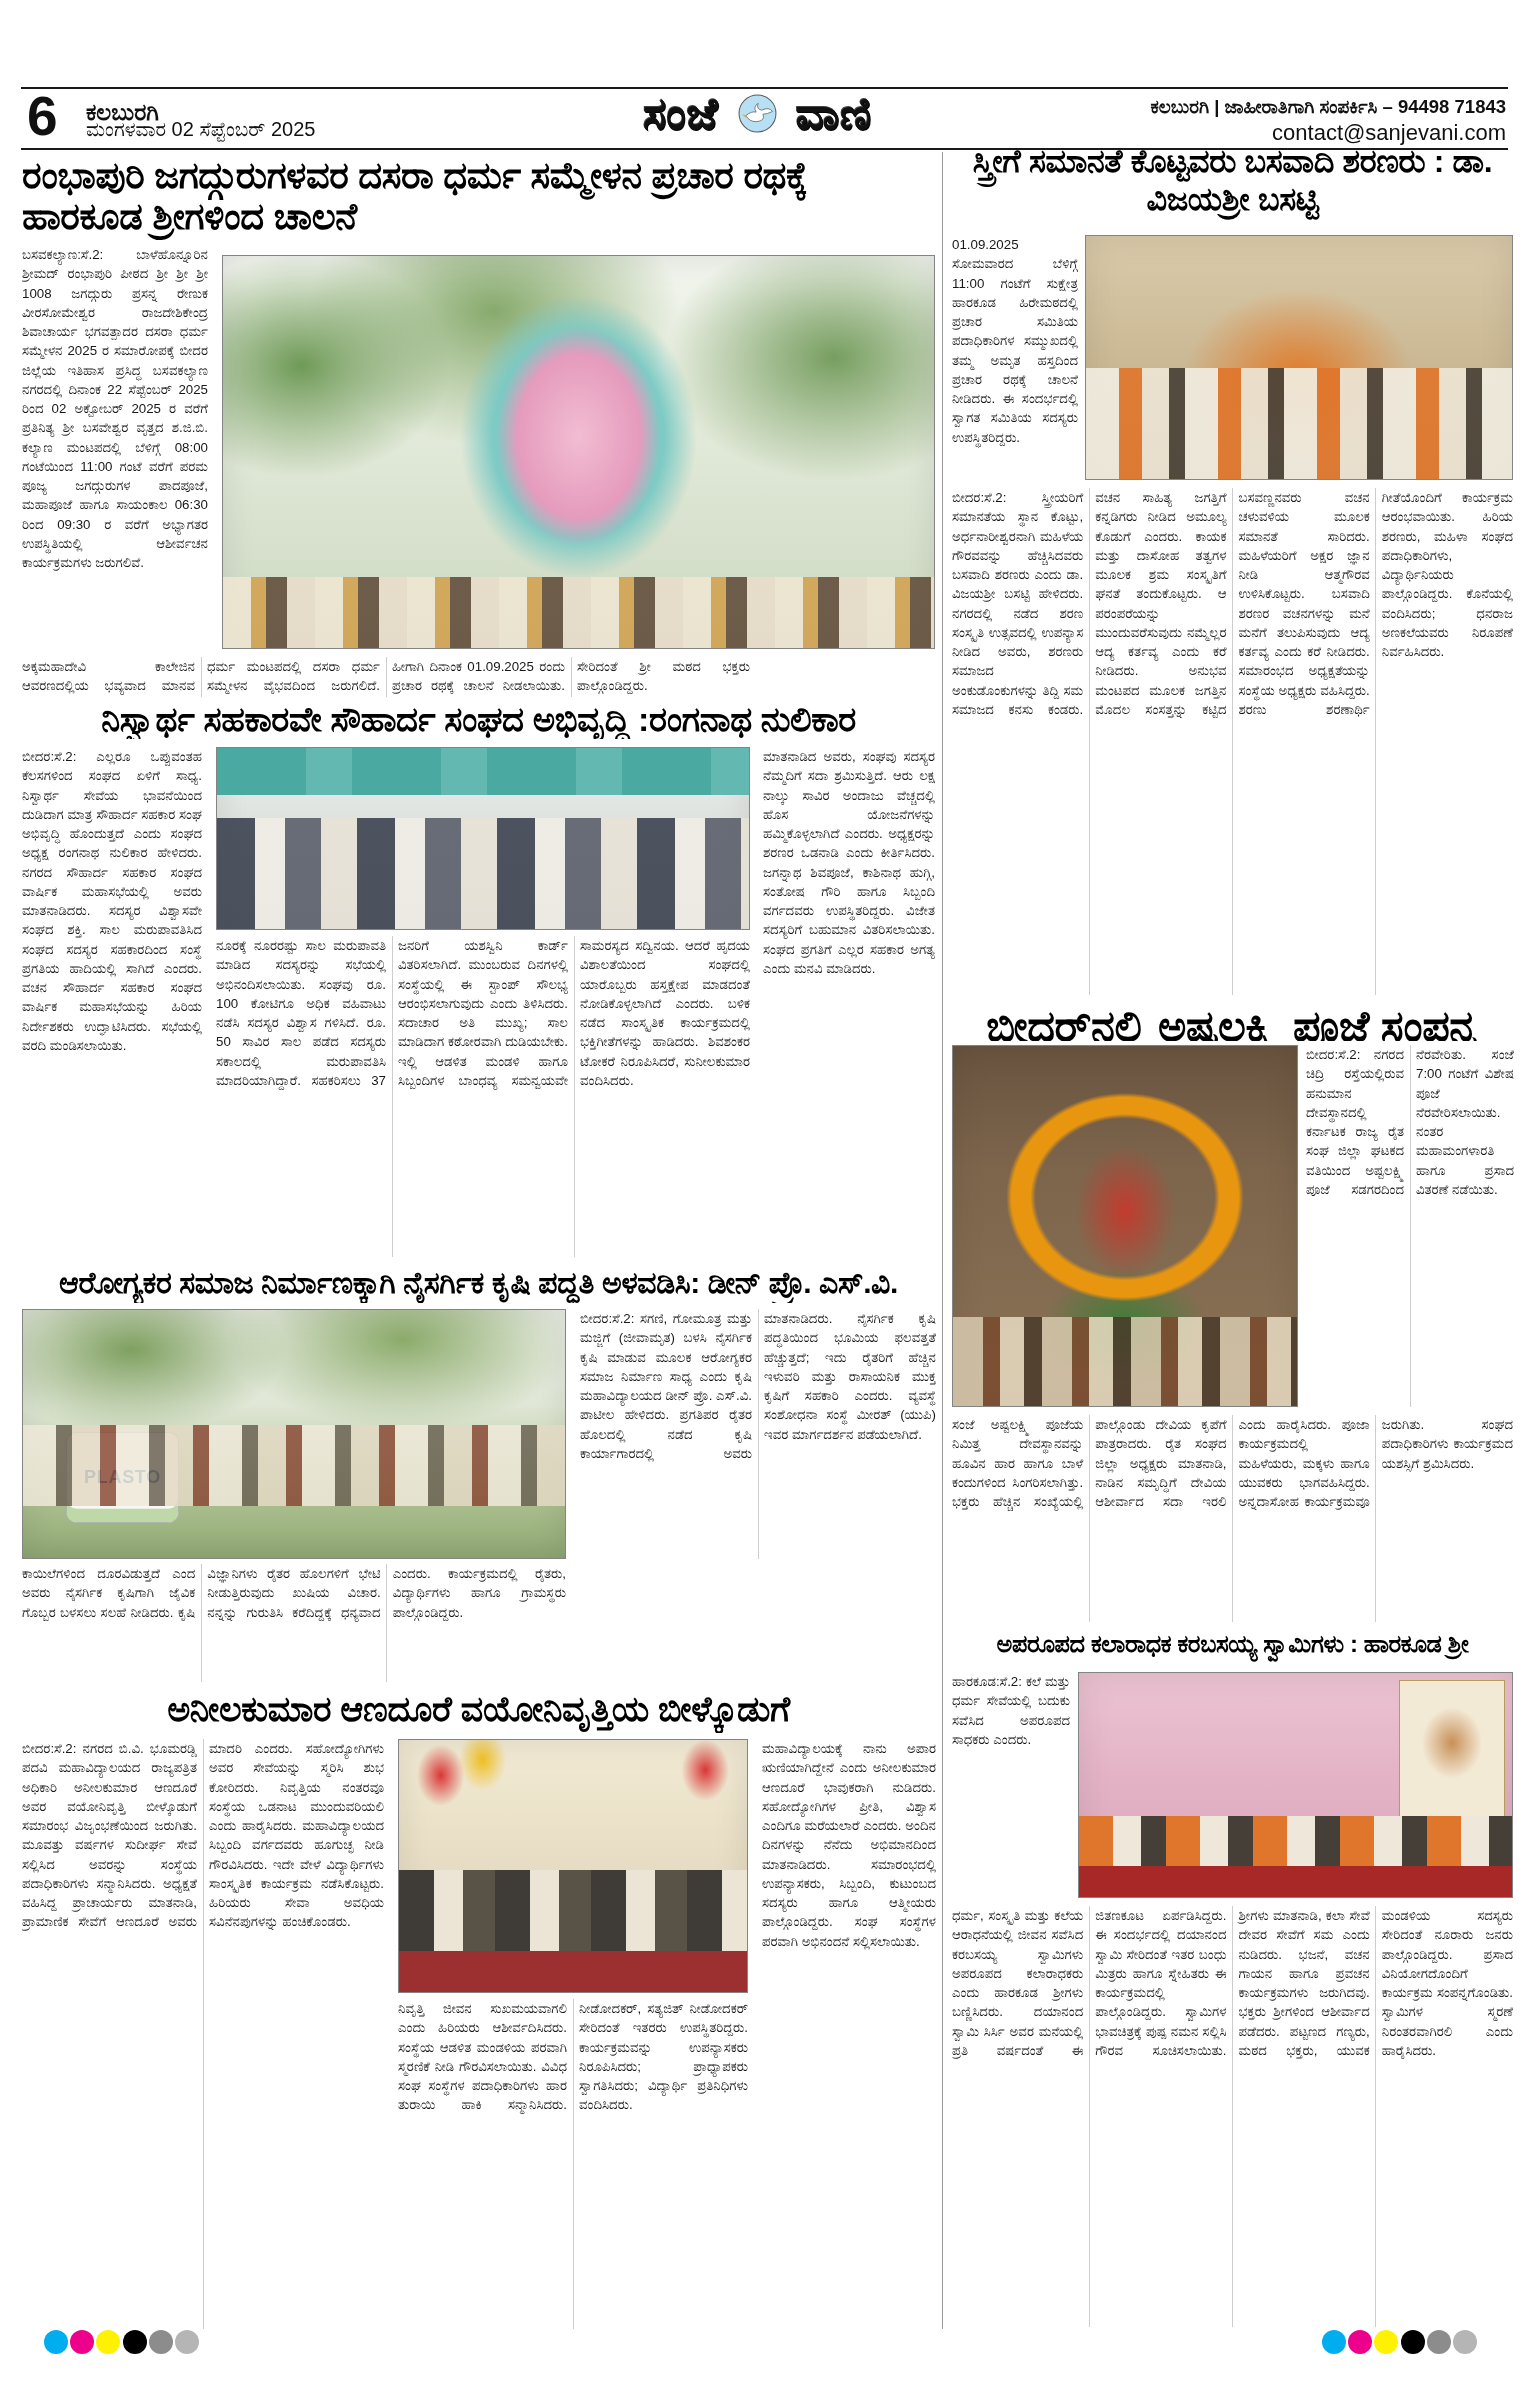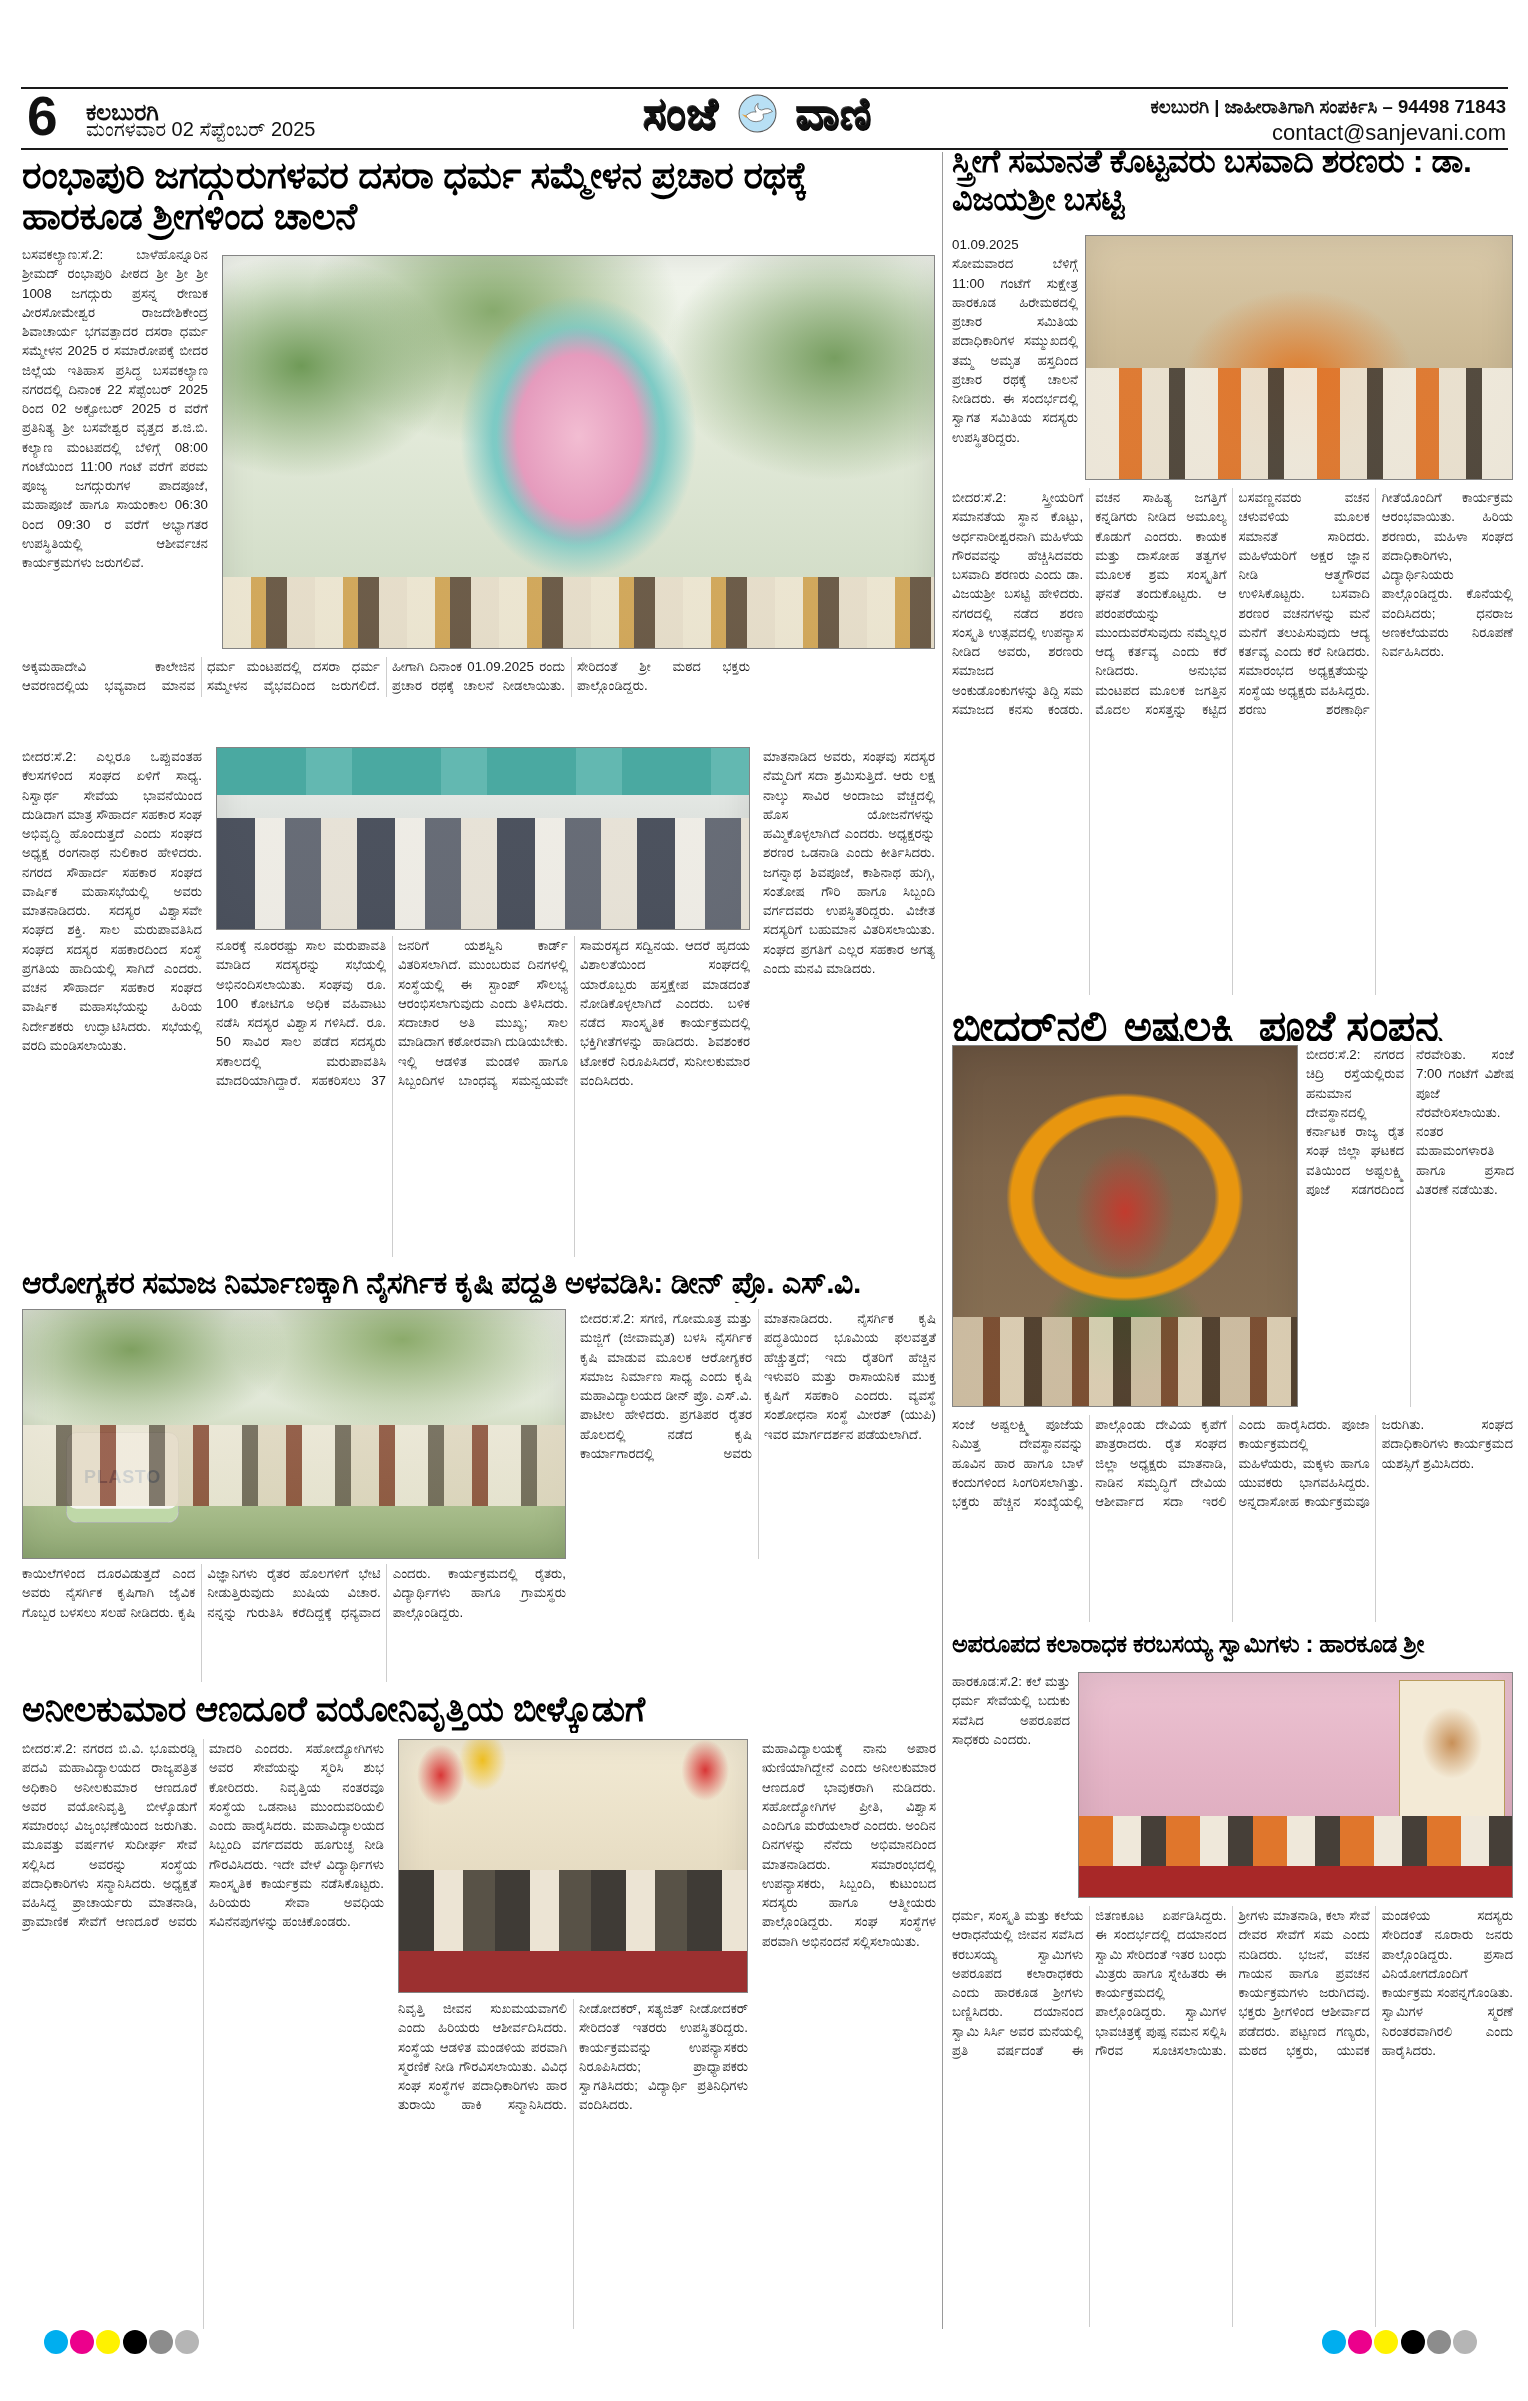--- a/index.html
+++ b/index.html
@@ -6,21 +6,21 @@
   #page{position:relative;width:1528px;height:2401px;background:#ffffff;
         font-family:"Liberation Sans","DejaVu Sans",sans-serif;color:#111;overflow:hidden}
   .rule{position:absolute;background:#1a1a1a}
   .vrule{position:absolute;background:#9a9a9a;width:0.7px}
   .tb{position:absolute;font-size:13.3px;line-height:1.45;text-align:justify;
       overflow:hidden;color:#181818;word-break:break-word}
   .cols{column-gap:12px;column-rule:0.7px solid #cdcdcd}
   .c2{column-count:2}.c3{column-count:3}.c4{column-count:4}.c5{column-count:5}
   .headline{position:absolute;font-weight:900;color:#000;letter-spacing:-0.4px;
             line-height:1.1;overflow:hidden}
-  .hc{}
+  .hc{text-align:center}
   .photo{position:absolute;border:0.7px solid #848484;box-sizing:border-box;overflow:hidden;
          box-shadow:inset 0 0 34px rgba(0,0,0,.10)}
   .photo::before,.photo::after{content:"";position:absolute}
 
   
   #pagenum{position:absolute;left:27px;top:89px;font-size:55px;font-weight:bold;line-height:1}
   #city{position:absolute;left:86px;top:99px;font-size:23px;font-weight:bold}
   #pdate{position:absolute;left:86px;top:118px;font-size:20px}
   #masthead{position:absolute;left:643px;top:89px;display:flex;align-items:center;gap:18px}
   #masthead .mword{font-size:44px;font-weight:900;letter-spacing:0.7px;
@@ -141,20 +141,21 @@
   </div>
   <div id="contactline">ಕಲಬುರಗಿ | ಜಾಹೀರಾತಿಗಾಗಿ ಸಂಪರ್ಕಿಸಿ – 94498 71843</div>
   <div id="email">contact@sanjevani.com</div>
   <div class="rule" style="left:21px;top:148px;width:1487px;height:1.5px"></div>
 
   <div id="a1h" class="headline">ರಂಭಾಪುರಿ ಜಗದ್ಗುರುಗಳವರ ದಸರಾ ಧರ್ಮ ಸಮ್ಮೇಳನ ಪ್ರಚಾರ ರಥಕ್ಕೆ ಹಾರಕೂಡ ಶ್ರೀಗಳಿಂದ ಚಾಲನೆ</div>
   <div id="a1c1" class="tb">ಬಸವಕಲ್ಯಾಣ:ಸೆ.2: ಬಾಳೆಹೊನ್ನೂರಿನ ಶ್ರೀಮದ್ ರಂಭಾಪುರಿ ಪೀಠದ ಶ್ರೀ ಶ್ರೀ ಶ್ರೀ 1008 ಜಗದ್ಗುರು ಪ್ರಸನ್ನ ರೇಣುಕ ವೀರಸೋಮೇಶ್ವರ ರಾಜದೇಶಿಕೇಂದ್ರ ಶಿವಾಚಾರ್ಯ ಭಗವತ್ಪಾದರ ದಸರಾ ಧರ್ಮ ಸಮ್ಮೇಳನ 2025 ರ ಸಮಾರೋಪಕ್ಕೆ ಬೀದರ ಜಿಲ್ಲೆಯ ಇತಿಹಾಸ ಪ್ರಸಿದ್ಧ ಬಸವಕಲ್ಯಾಣ ನಗರದಲ್ಲಿ ದಿನಾಂಕ 22 ಸೆಪ್ಟೆಂಬರ್ 2025 ರಿಂದ 02 ಅಕ್ಟೋಬರ್ 2025 ರ ವರೆಗೆ ಪ್ರತಿನಿತ್ಯ ಶ್ರೀ ಬಸವೇಶ್ವರ ವೃತ್ತದ ಶ.ಜಿ.ಬಿ. ಕಲ್ಯಾಣ ಮಂಟಪದಲ್ಲಿ ಬೆಳಿಗ್ಗೆ 08:00 ಗಂಟೆಯಿಂದ 11:00 ಗಂಟೆ ವರೆಗೆ ಪರಮ ಪೂಜ್ಯ ಜಗದ್ಗುರುಗಳ ಪಾದಪೂಜೆ, ಮಹಾಪೂಜೆ ಹಾಗೂ ಸಾಯಂಕಾಲ 06:30 ರಿಂದ 09:30 ರ ವರೆಗೆ ಅಭ್ಯಾಗತರ ಉಪಸ್ಥಿತಿಯಲ್ಲಿ ಆಶೀರ್ವಚನ ಕಾರ್ಯಕ್ರಮಗಳು ಜರುಗಲಿವೆ.</div>
   <div id="ph1" class="photo"></div>
   <div id="a1strip" class="tb cols c5">ಅಕ್ಕಮಹಾದೇವಿ ಕಾಲೇಜಿನ ಆವರಣದಲ್ಲಿಯ ಭವ್ಯವಾದ ಮಾನವ ಧರ್ಮ ಮಂಟಪದಲ್ಲಿ ದಸರಾ ಧರ್ಮ ಸಮ್ಮೇಳನ ವೈಭವದಿಂದ ಜರುಗಲಿದೆ. ಹೀಗಾಗಿ ದಿನಾಂಕ 01.09.2025 ರಂದು ಪ್ರಚಾರ ರಥಕ್ಕೆ ಚಾಲನೆ ನೀಡಲಾಯಿತು. ಸೇರಿದಂತೆ ಶ್ರೀ ಮಠದ ಭಕ್ತರು ಪಾಲ್ಗೊಂಡಿದ್ದರು.</div>
 
+  <div id="a2h" class="headline hc">ನಿಸ್ವಾರ್ಥ ಸಹಕಾರವೇ ಸೌಹಾರ್ದ ಸಂಘದ ಅಭಿವೃದ್ಧಿ :ರಂಗನಾಥ ನುಲಿಕಾರ</div>
   <div id="a2c1" class="tb">ಬೀದರ:ಸೆ.2: ಎಲ್ಲರೂ ಒಪ್ಪುವಂತಹ ಕೆಲಸಗಳಿಂದ ಸಂಘದ ಏಳಿಗೆ ಸಾಧ್ಯ. ನಿಸ್ವಾರ್ಥ ಸೇವೆಯ ಭಾವನೆಯಿಂದ ದುಡಿದಾಗ ಮಾತ್ರ ಸೌಹಾರ್ದ ಸಹಕಾರ ಸಂಘ ಅಭಿವೃದ್ಧಿ ಹೊಂದುತ್ತದೆ ಎಂದು ಸಂಘದ ಅಧ್ಯಕ್ಷ ರಂಗನಾಥ ನುಲಿಕಾರ ಹೇಳಿದರು. ನಗರದ ಸೌಹಾರ್ದ ಸಹಕಾರ ಸಂಘದ ವಾರ್ಷಿಕ ಮಹಾಸಭೆಯಲ್ಲಿ ಅವರು ಮಾತನಾಡಿದರು. ಸದಸ್ಯರ ವಿಶ್ವಾಸವೇ ಸಂಘದ ಶಕ್ತಿ. ಸಾಲ ಮರುಪಾವತಿಸಿದ ಸಂಘದ ಸದಸ್ಯರ ಸಹಕಾರದಿಂದ ಸಂಸ್ಥೆ ಪ್ರಗತಿಯ ಹಾದಿಯಲ್ಲಿ ಸಾಗಿದೆ ಎಂದರು. ವಚನ ಸೌಹಾರ್ದ ಸಹಕಾರ ಸಂಘದ ವಾರ್ಷಿಕ ಮಹಾಸಭೆಯನ್ನು ಹಿರಿಯ ನಿರ್ದೇಶಕರು ಉದ್ಘಾಟಿಸಿದರು. ಸಭೆಯಲ್ಲಿ ವರದಿ ಮಂಡಿಸಲಾಯಿತು.</div>
   <div id="ph2" class="photo"></div>
   <div id="a2c5" class="tb">ಮಾತನಾಡಿದ ಅವರು, ಸಂಘವು ಸದಸ್ಯರ ನೆಮ್ಮದಿಗೆ ಸದಾ ಶ್ರಮಿಸುತ್ತಿದೆ. ಆರು ಲಕ್ಷ ನಾಲ್ಕು ಸಾವಿರ ಅಂದಾಜು ವೆಚ್ಚದಲ್ಲಿ ಹೊಸ ಯೋಜನೆಗಳನ್ನು ಹಮ್ಮಿಕೊಳ್ಳಲಾಗಿದೆ ಎಂದರು. ಅಧ್ಯಕ್ಷರನ್ನು ಶರಣರ ಒಡನಾಡಿ ಎಂದು ಕೀರ್ತಿಸಿದರು. ಜಗನ್ನಾಥ ಶಿವಪೂಜೆ, ಕಾಶಿನಾಥ ಹುಗ್ಗಿ, ಸಂತೋಷ ಗೌರಿ ಹಾಗೂ ಸಿಬ್ಬಂದಿ ವರ್ಗದವರು ಉಪಸ್ಥಿತರಿದ್ದರು. ವಿಜೇತ ಸದಸ್ಯರಿಗೆ ಬಹುಮಾನ ವಿತರಿಸಲಾಯಿತು. ಸಂಘದ ಪ್ರಗತಿಗೆ ಎಲ್ಲರ ಸಹಕಾರ ಅಗತ್ಯ ಎಂದು ಮನವಿ ಮಾಡಿದರು.</div>
   <div id="a2b" class="tb cols c3">ನೂರಕ್ಕೆ ನೂರರಷ್ಟು ಸಾಲ ಮರುಪಾವತಿ ಮಾಡಿದ ಸದಸ್ಯರನ್ನು ಸಭೆಯಲ್ಲಿ ಅಭಿನಂದಿಸಲಾಯಿತು. ಸಂಘವು ರೂ. 100 ಕೋಟಿಗೂ ಅಧಿಕ ವಹಿವಾಟು ನಡೆಸಿ ಸದಸ್ಯರ ವಿಶ್ವಾಸ ಗಳಿಸಿದೆ. ರೂ. 50 ಸಾವಿರ ಸಾಲ ಪಡೆದ ಸದಸ್ಯರು ಸಕಾಲದಲ್ಲಿ ಮರುಪಾವತಿಸಿ ಮಾದರಿಯಾಗಿದ್ದಾರೆ. ಸಹಕರಿಸಲು 37 ಜನರಿಗೆ ಯಶಸ್ವಿನಿ ಕಾರ್ಡ್ ವಿತರಿಸಲಾಗಿದೆ. ಮುಂಬರುವ ದಿನಗಳಲ್ಲಿ ಸಂಸ್ಥೆಯಲ್ಲಿ ಈ ಸ್ಟಾಂಪ್ ಸೌಲಭ್ಯ ಆರಂಭಿಸಲಾಗುವುದು ಎಂದು ತಿಳಿಸಿದರು. ಸದಾಚಾರ ಅತಿ ಮುಖ್ಯ; ಸಾಲ ಮಾಡಿದಾಗ ಕಠೋರವಾಗಿ ದುಡಿಯಬೇಕು. ಇಲ್ಲಿ ಆಡಳಿತ ಮಂಡಳಿ ಹಾಗೂ ಸಿಬ್ಬಂದಿಗಳ ಬಾಂಧವ್ಯ ಸಮನ್ವಯವೇ ಸಾಮರಸ್ಯದ ಸದ್ವಿನಯ. ಆದರೆ ಹೃದಯ ವಿಶಾಲತೆಯಿಂದ ಸಂಘದಲ್ಲಿ ಯಾರೊಬ್ಬರು ಹಸ್ತಕ್ಷೇಪ ಮಾಡದಂತೆ ನೋಡಿಕೊಳ್ಳಲಾಗಿದೆ ಎಂದರು. ಬಳಿಕ ನಡೆದ ಸಾಂಸ್ಕೃತಿಕ ಕಾರ್ಯಕ್ರಮದಲ್ಲಿ ಭಕ್ತಿಗೀತೆಗಳನ್ನು ಹಾಡಿದರು. ಶಿವಶಂಕರ ಟೋಕರೆ ನಿರೂಪಿಸಿದರೆ, ಸುನೀಲಕುಮಾರ ವಂದಿಸಿದರು.</div>
 
   <div id="a3h" class="headline hc">ಆರೋಗ್ಯಕರ ಸಮಾಜ ನಿರ್ಮಾಣಕ್ಕಾಗಿ ನೈಸರ್ಗಿಕ ಕೃಷಿ ಪದ್ಧತಿ ಅಳವಡಿಸಿ: ಡೀನ್ ಪ್ರೊ. ಎಸ್.ವಿ. ಪಾಟೀಲ</div>
   <div id="ph3" class="photo">
     <div class="tank">PLASTO</div>
   </div>
   <div id="a3r" class="tb cols c2">ಬೀದರ:ಸೆ.2: ಸಗಣಿ, ಗೋಮೂತ್ರ ಮತ್ತು ಮಜ್ಜಿಗೆ (ಜೀವಾಮೃತ) ಬಳಸಿ ನೈಸರ್ಗಿಕ ಕೃಷಿ ಮಾಡುವ ಮೂಲಕ ಆರೋಗ್ಯಕರ ಸಮಾಜ ನಿರ್ಮಾಣ ಸಾಧ್ಯ ಎಂದು ಕೃಷಿ ಮಹಾವಿದ್ಯಾಲಯದ ಡೀನ್ ಪ್ರೊ. ಎಸ್.ವಿ. ಪಾಟೀಲ ಹೇಳಿದರು. ಪ್ರಗತಿಪರ ರೈತರ ಹೊಲದಲ್ಲಿ ನಡೆದ ಕೃಷಿ ಕಾರ್ಯಾಗಾರದಲ್ಲಿ ಅವರು ಮಾತನಾಡಿದರು. ನೈಸರ್ಗಿಕ ಕೃಷಿ ಪದ್ಧತಿಯಿಂದ ಭೂಮಿಯ ಫಲವತ್ತತೆ ಹೆಚ್ಚುತ್ತದೆ; ಇದು ರೈತರಿಗೆ ಹೆಚ್ಚಿನ ಇಳುವರಿ ಮತ್ತು ರಾಸಾಯನಿಕ ಮುಕ್ತ ಕೃಷಿಗೆ ಸಹಕಾರಿ ಎಂದರು. ವ್ಯವಸ್ಥೆ ಸಂಶೋಧನಾ ಸಂಸ್ಥೆ ಮೀರತ್ (ಯುಪಿ) ಇವರ ಮಾರ್ಗದರ್ಶನ ಪಡೆಯಲಾಗಿದೆ.</div>

